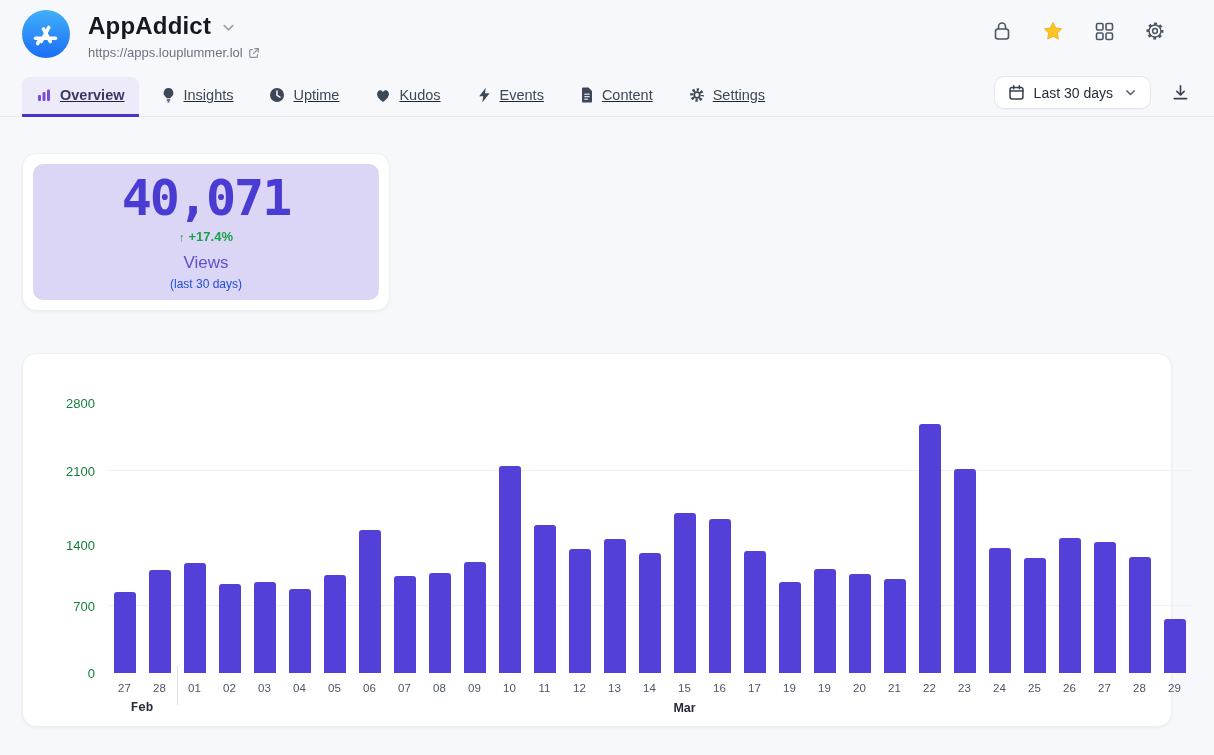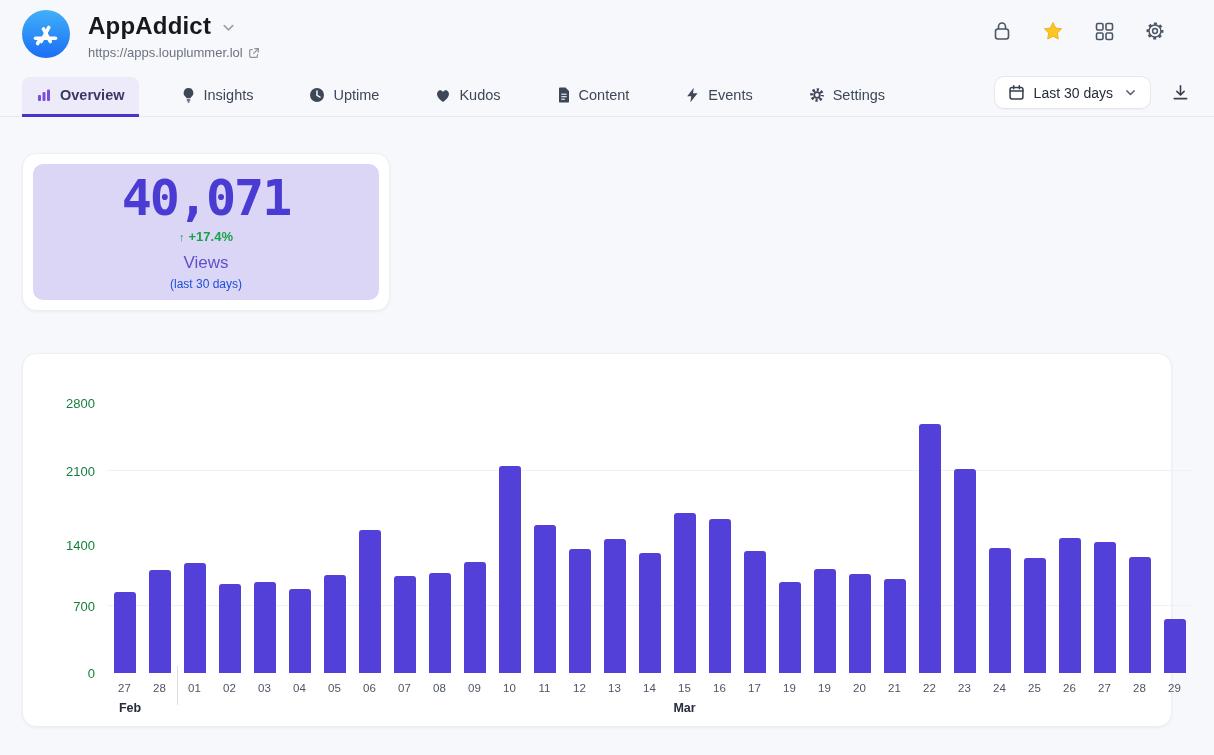--- a/index.html
+++ b/index.html
@@ -14,21 +14,21 @@
   .logo { width:48px; height:48px; flex:0 0 auto; }
   .title-block { margin-left:18px; padding-top:2px; }
   .title-row { display:flex; align-items:center; gap:10px; }
   .app-title { font-size:24px; font-weight:700; color:#15181e; letter-spacing:.2px; }
   .title-chevron { color:#9aa1ac; display:inline-flex; margin-top:3px; cursor:pointer; }
   .url-row { display:flex; align-items:center; gap:5px; margin-top:5px; font-size:13px; color:#6b7280; cursor:pointer; }
   .header-actions { margin-left:auto; display:flex; align-items:center; gap:29px; padding-top:10px; }
   .hicon { width:22px; height:22px; display:inline-flex; align-items:center; justify-content:center; cursor:pointer; color:#4b5563; }
   
   .tabbar { display:flex; align-items:flex-end; margin-top:16px; padding:0 22px; border-bottom:1px solid #e7eaf0; position:relative; }
-  .tabs { display:flex; align-items:flex-end; gap:28px; }
+  .tabs { display:flex; align-items:flex-end; gap:8px;text-decoration:underline; }
   .tab { display:flex; align-items:center; gap:8px; padding:10px 14px 11px; font-size:14.5px; color:#3d4757; cursor:pointer; white-space:nowrap; border-bottom:3px solid transparent; margin-bottom:-1px; }
   .tab .ticon { display:inline-flex; color:#3d4757; }
   .tab.active { background:#edeaf9; border-radius:8px 8px 0 0; border-bottom:3px solid var(--accent); color:#3b3866; font-weight:700; }
   .tab.active .ticon { color:#7a4fd8; }
   .tabbar-right { margin-left:auto; display:flex; align-items:center; gap:18px; padding-bottom:7px; }
   .range-btn { display:flex; align-items:center; gap:9px; background:#ffffff; border:1px solid #e4e7ee; border-radius:10px; padding:7px 13px; font-size:14px; color:#252c3b; cursor:pointer; box-shadow:0 1px 1px rgba(16,24,40,.03); }
   .range-btn .chev { color:#5b6472; margin-left:2px; display:inline-flex; }
   .dl-btn { display:inline-flex; color:#39404d; cursor:pointer; padding:2px; }
   
   .content { width:1150px; margin:36px 0 0 22px; }
@@ -164,38 +164,38 @@
       <div class="tab">
         <span class="ticon">
           <svg width="16" height="15" viewBox="0 0 16 15" fill="currentColor">
             <path d="M8 14C2.2 9.8 1.2 6.2 2.6 3.9 3.9 1.8 6.6 1.8 8 3.9c1.4-2.1 4.1-2.1 5.4 0C14.8 6.2 13.8 9.8 8 14z"></path>
           </svg>
         </span>
         <span>Kudos</span>
       </div>
       <div class="tab">
         <span class="ticon">
+          <svg width="15" height="16" viewBox="0 0 15 16" fill="currentColor">
+            <path d="M8.8.8 2.2 9.2h4L5.4 15.2 12.6 6.2H8z"></path>
+          </svg>
+        </span>
+        <span>Events</span>
+      </div>
+      <div class="tab">
+        <span class="ticon">
           <svg width="14" height="16" viewBox="0 0 14 16" fill="currentColor">
             <path d="M2 1.5C2 .9 2.5.4 3.1.4h5.4L12 3.9v10.6c0 .6-.5 1.1-1.1 1.1H3.1c-.6 0-1.1-.5-1.1-1.1z"></path>
             <g stroke="#f7f8fb" stroke-width="1.1">
               <path d="M4.3 7.2h5.4"></path>
               <path d="M4.3 9.7h5.4"></path>
               <path d="M4.3 12.2h3.6"></path>
             </g>
           </svg>
         </span>
         <span>Content</span>
-      </div>
-      <div class="tab">
-        <span class="ticon">
-          <svg width="15" height="16" viewBox="0 0 15 16" fill="currentColor">
-            <path d="M8.8.8 2.2 9.2h4L5.4 15.2 12.6 6.2H8z"></path>
-          </svg>
-        </span>
-        <span>Events</span>
       </div>
       <div class="tab">
         <span class="ticon">
           <svg width="16" height="16" viewBox="0 0 22 22" fill="none" stroke="currentColor">
             <circle cx="11" cy="11" r="7.2" stroke-width="4.4" stroke-dasharray="3 2.65" stroke-dashoffset="1.2"></circle>
             <circle cx="11" cy="11" r="5" fill="currentColor" stroke="none"></circle>
             <circle cx="11" cy="11" r="2.6" fill="#f7f8fb" stroke="none"></circle>
           </svg>
         </span>
         <span>Settings</span>
@@ -373,18 +373,18 @@
           <div class="xlabel">21</div>
           <div class="xlabel">22</div>
           <div class="xlabel">23</div>
           <div class="xlabel">24</div>
           <div class="xlabel">25</div>
           <div class="xlabel">26</div>
           <div class="xlabel">27</div>
           <div class="xlabel">28</div>
           <div class="xlabel">29</div>
         </div>
-        <div class="month-label" style="left: 23px;">Feb</div>
+        <div class="month-label" style="left: 35px; font-family: Liberation Mono, monospace;">Feb</div>
         <div class="month-label" style="left: 577.5px;">Mar</div>
         <div class="month-sep" style="left: 70px; top: 263px; height: 39px;"></div>
       </div>
   </div>
 </div>
 
 </body></html>

